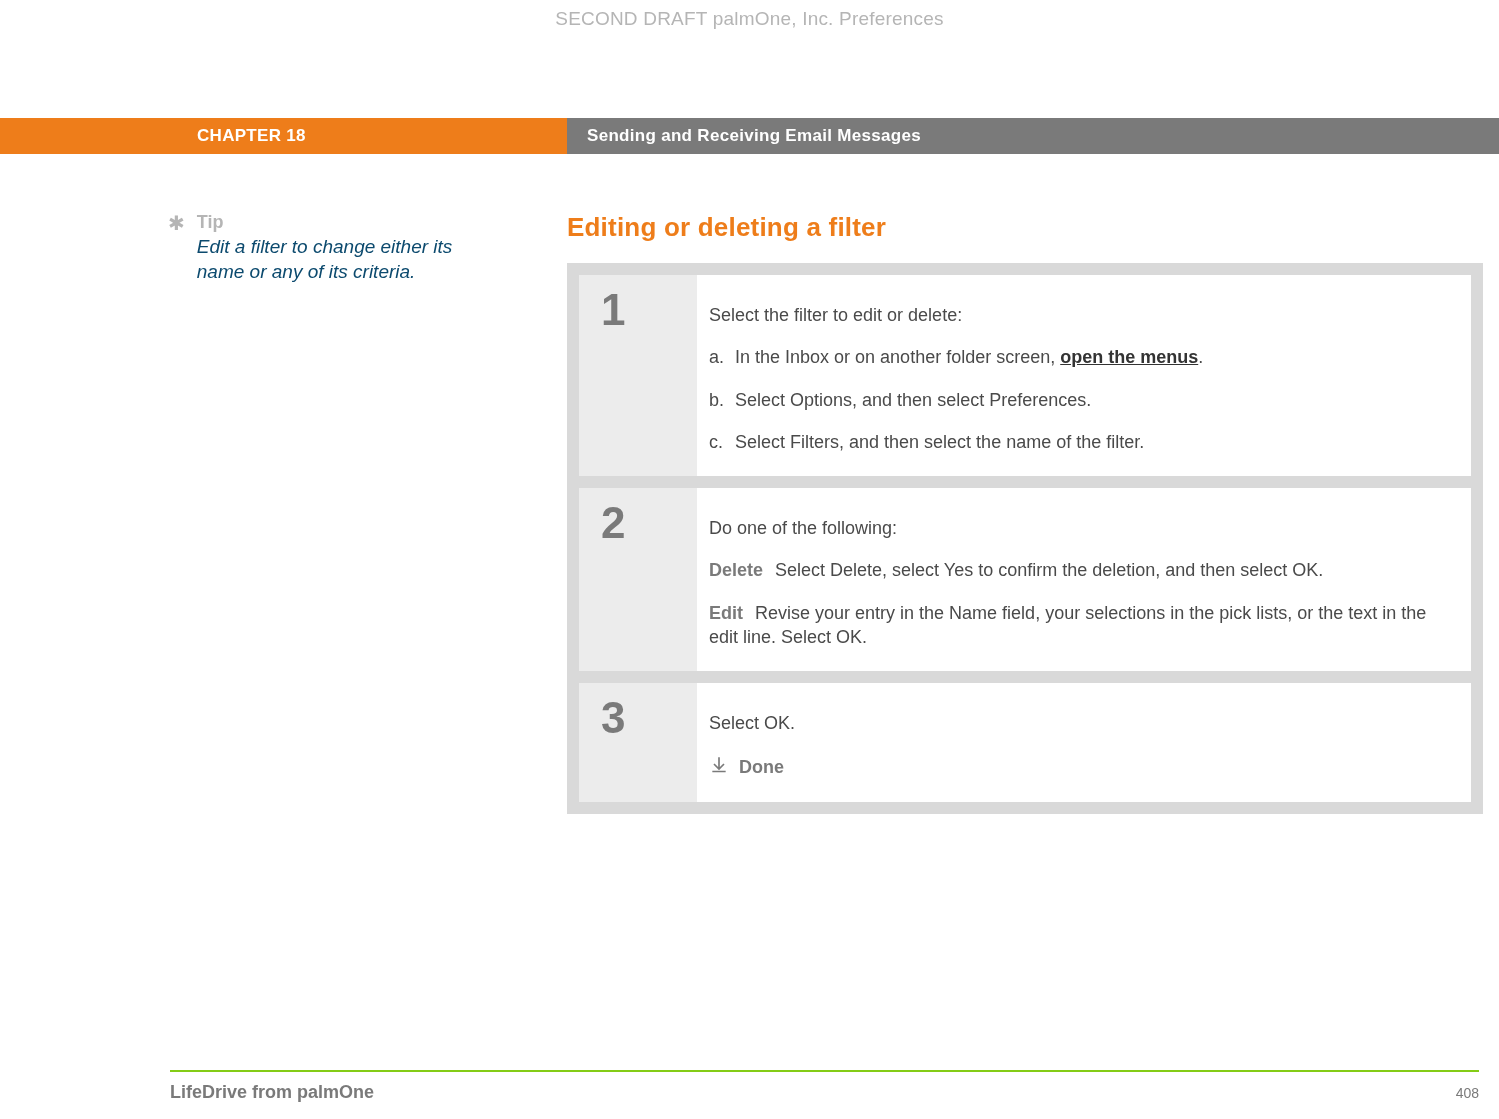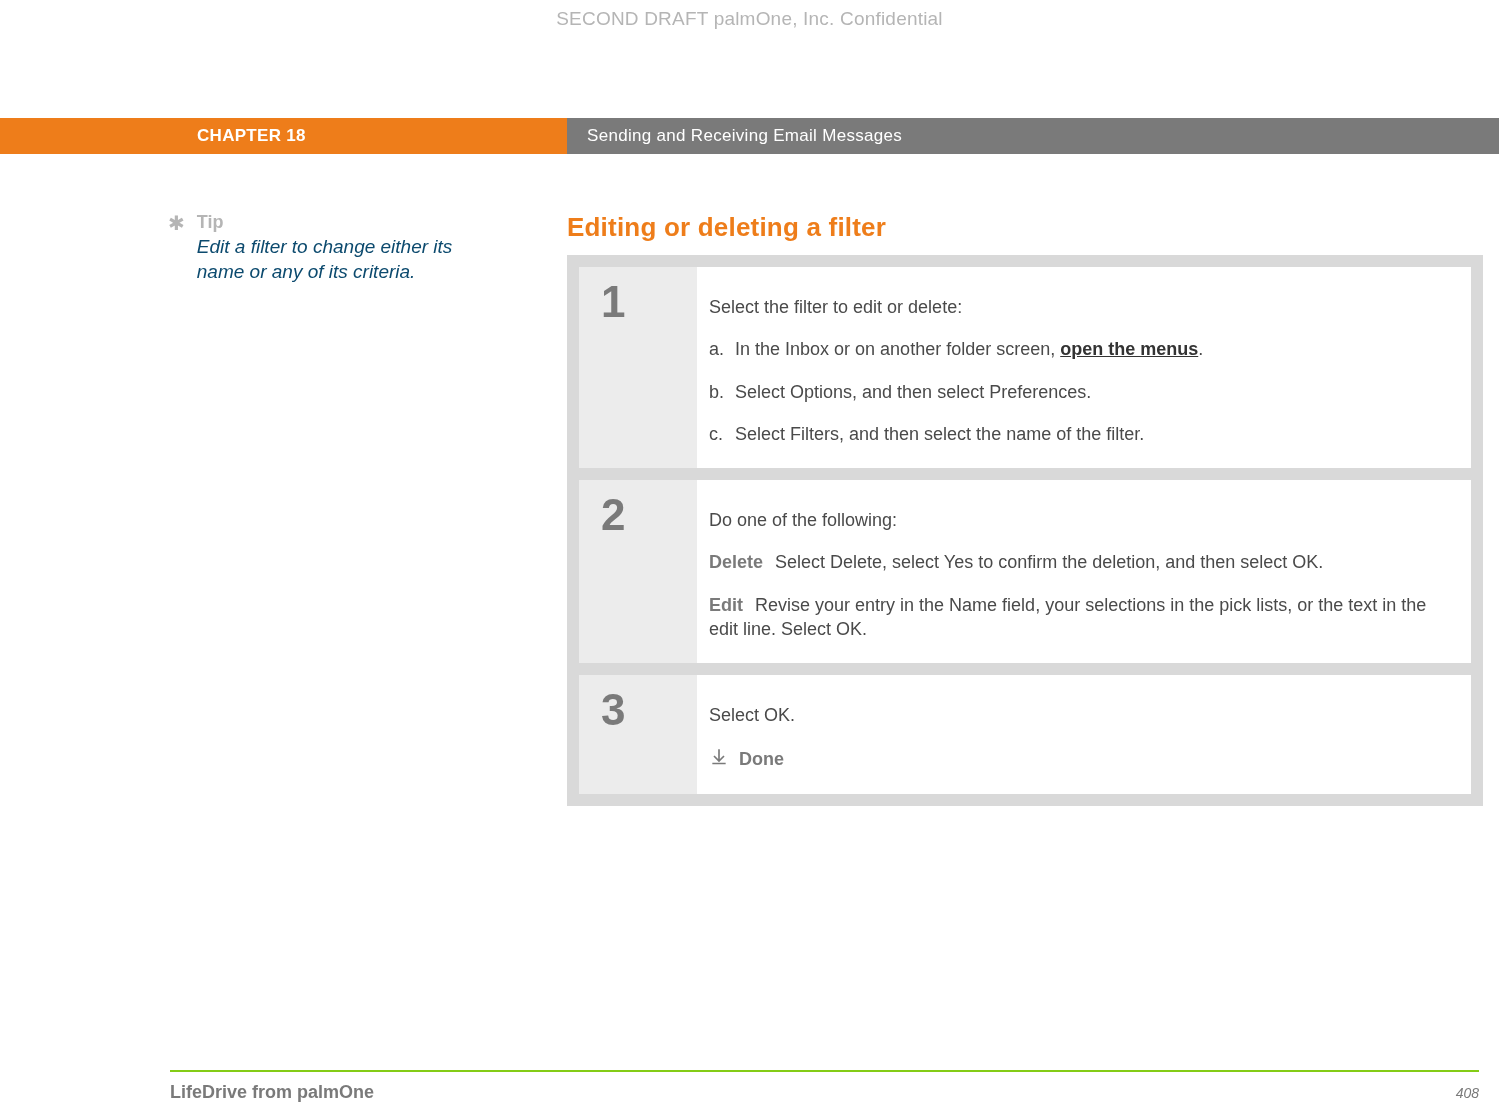--- a/index.html
+++ b/index.html
@@ -41,21 +41,21 @@
     font-size: 17px;
     display: flex;
     align-items: center;
     padding-left: 28px;
     letter-spacing: 0.3px;
   }
   .header-title {
     flex: 1;
     background: #7a7a7a;
     color: #fff;
-    font-weight: normal;
+    font-weight: bold;
     font-size: 17px;
     display: flex;
     align-items: center;
     padding-left: 20px;
     letter-spacing: 0.3px;
     text-align: center;
   }
   .main-area {
     position: absolute;
     top: 212px;
@@ -94,21 +94,21 @@
     font-style: italic;
   }
   .content {
     flex: 1;
     padding-right: 16px;
   }
   .section-heading {
     color: #ee7d1a;
     font-weight: bold;
     font-size: 26px;
-    margin-bottom: 12px;
+    margin-bottom: 20px;
     letter-spacing: 0.2px;
   }
   .steps-container {
     background: #d9d9d9;
     padding: 12px;
     display: flex;
     flex-direction: column;
     gap: 12px;
   }
   .step-row {
@@ -188,27 +188,26 @@
     align-items: baseline;
   }
   .footer-title {
     color: #7a7a7a;
     font-weight: bold;
     font-size: 18px;
   }
   .footer-page {
     color: #7a7a7a;
     font-size: 14px;
-    font-style: italic;
   }
 </style>
 </head>
 <body>
 
-<div class="watermark">SECOND DRAFT palmOne, Inc.  Confidential</div>
+<div class="watermark">SECOND DRAFT palmOne, Inc.  Preferences</div>
 
 <div class="header-bar">
   <div class="header-left-spacer"></div>
   <div class="header-chapter">CHAPTER 18</div>
   <div class="header-title">Sending and Receiving Email Messages</div>
 </div>
 
 <div class="main-area">
 
   <div class="sidebar">

